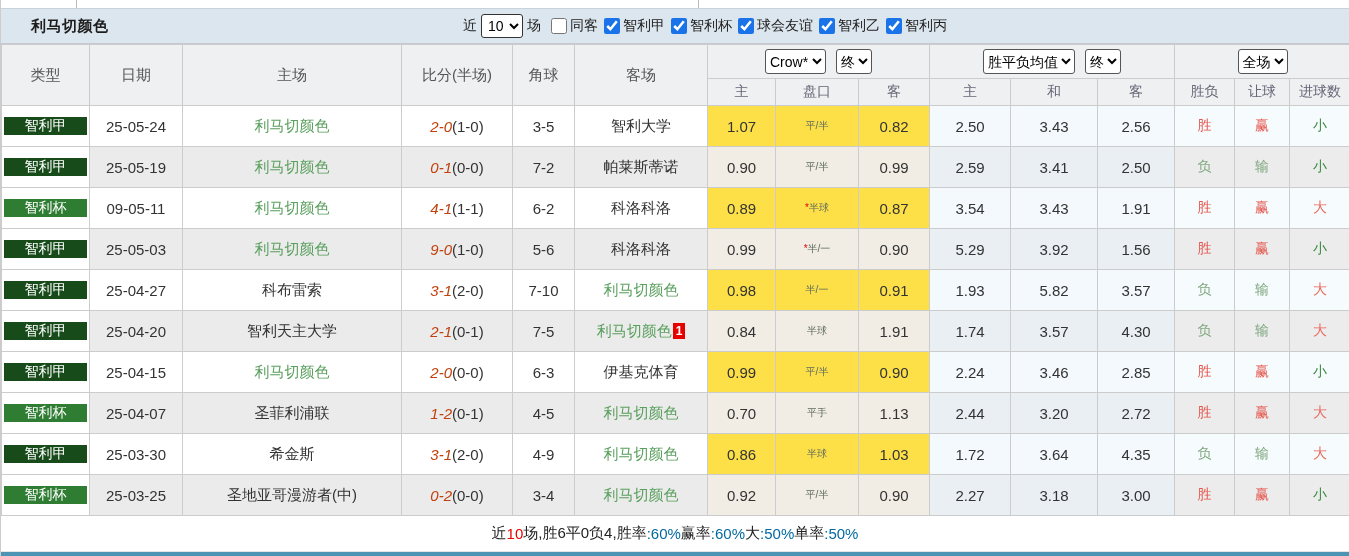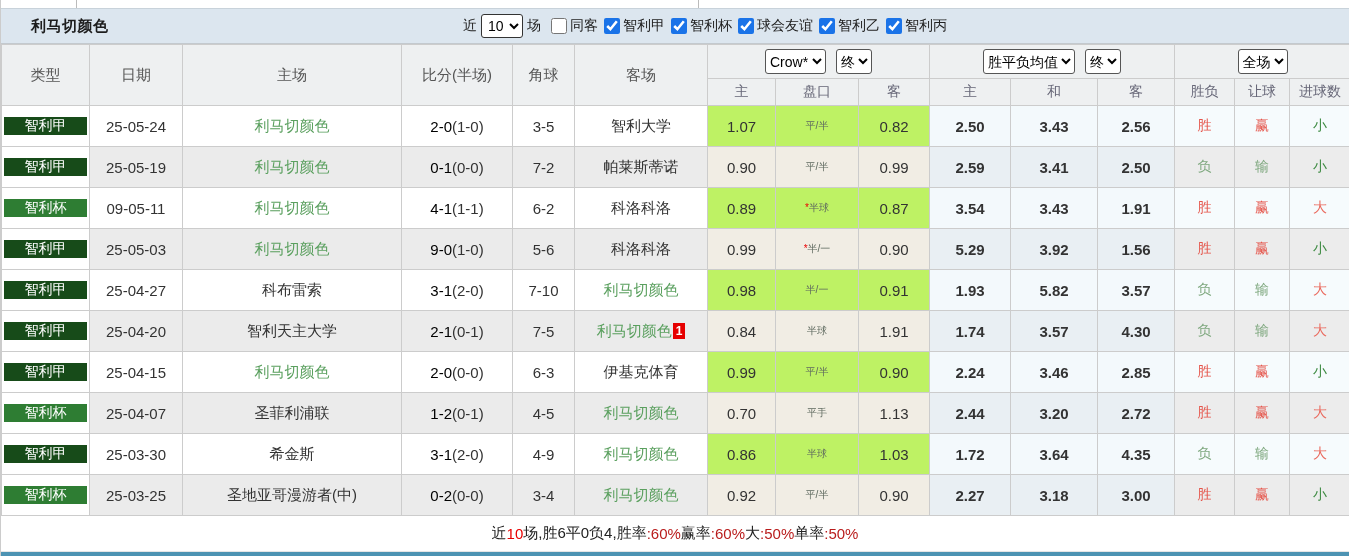--- a/index.html
+++ b/index.html
@@ -33,43 +33,43 @@
   tbody tr:nth-child(even) { background:#ebebeb; }
   tbody td { font-size:15px; color:#333; }
 
   td.c-type { background:#fff; padding:2px; }
   .type-box { height:100%; display:flex; align-items:center; justify-content:center; color:#fff; font-size:14px; }
   .type-box.lg { background:#174b19; }
   .type-box.cup { background:#2e7d33; }
 
   .team { color:#5ba05f; }
   .teamname { cursor:pointer; }
-  .ft { color:#000000; }
+  .ft { color:#c2410c;font-style:italic; }
   .ht { color:#333; }
   .badge { display:inline-block; background:#e60000; color:#fff; font-size:12px; font-weight:bold; padding:0 3px; margin-left:1px; line-height:16px; vertical-align:1px; }
   .star { color:#e80000; }
 
-  td.c-crow { background:#bef264; }
+  td.c-crow { background:#fde047; }
   tbody tr:nth-child(even) td.c-crow { background:#f1ede4; }
   td.c-crow.hcap { font-size:10px; color:#5f6a5f; }
-  td.c-avg { background:#f3f9fc;font-weight:bold; }
+  td.c-avg { background:#f3f9fc; }
   tbody tr:nth-child(even) td.c-avg { background:#e9eff3; }
   td.c-res { background:#f6fbfd; }
   tbody tr:nth-child(even) td.c-res { background:#ececec; }
   td.c-res { font-size:14px; }
 
   .red { color:#e5544a; }
   .red2 { color:#ea695d; }
   .green { color:#7fa87f; }
   .green2 { color:#3c8a41; }
 
   
   .footer { height:36px; background:#fff; border-bottom:1px solid #e5e5e5; display:flex; align-items:center; justify-content:center; font-size:15px; color:#222; }
   .footer .r { color:#e80000; }
-  .footer .b { color:#b91c1c; }
+  .footer .b { color:#0369a1; }
   .bottom-bar { height:7px; background:#4d93b3; }
 </style>
 </head>
 <body>
 
 <div class="page">
 
   <div class="top-strip">
     <div class="tick" style="left:75px"></div>
     <div class="tick" style="left:697px"></div>

